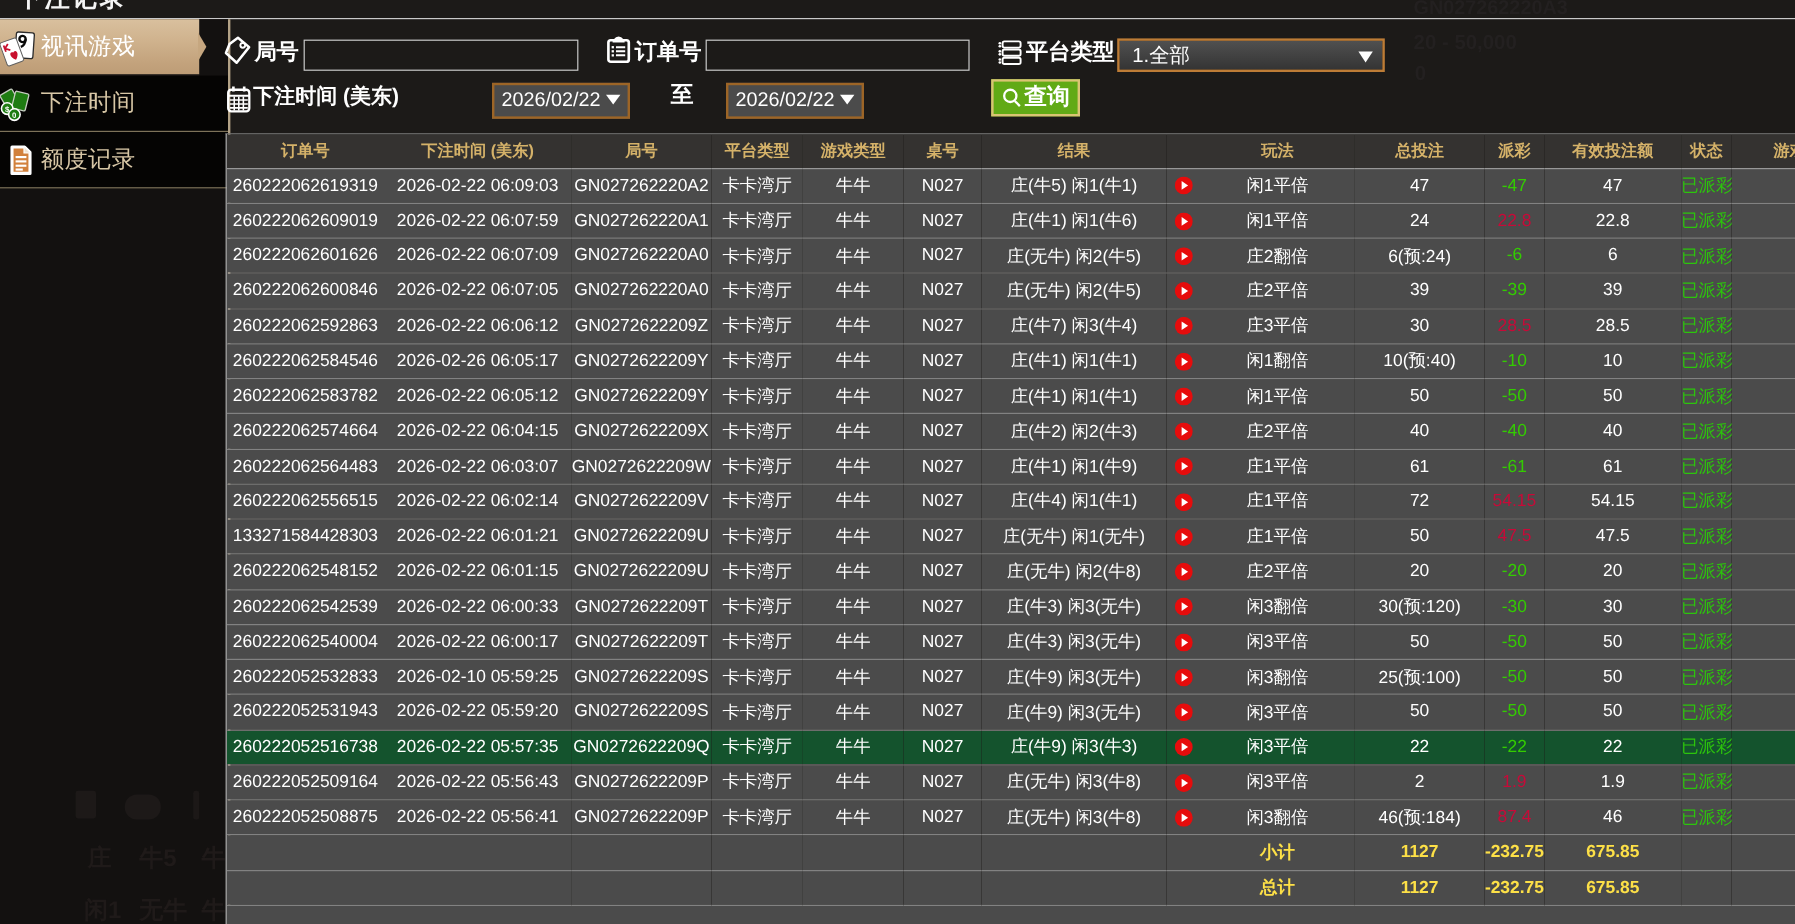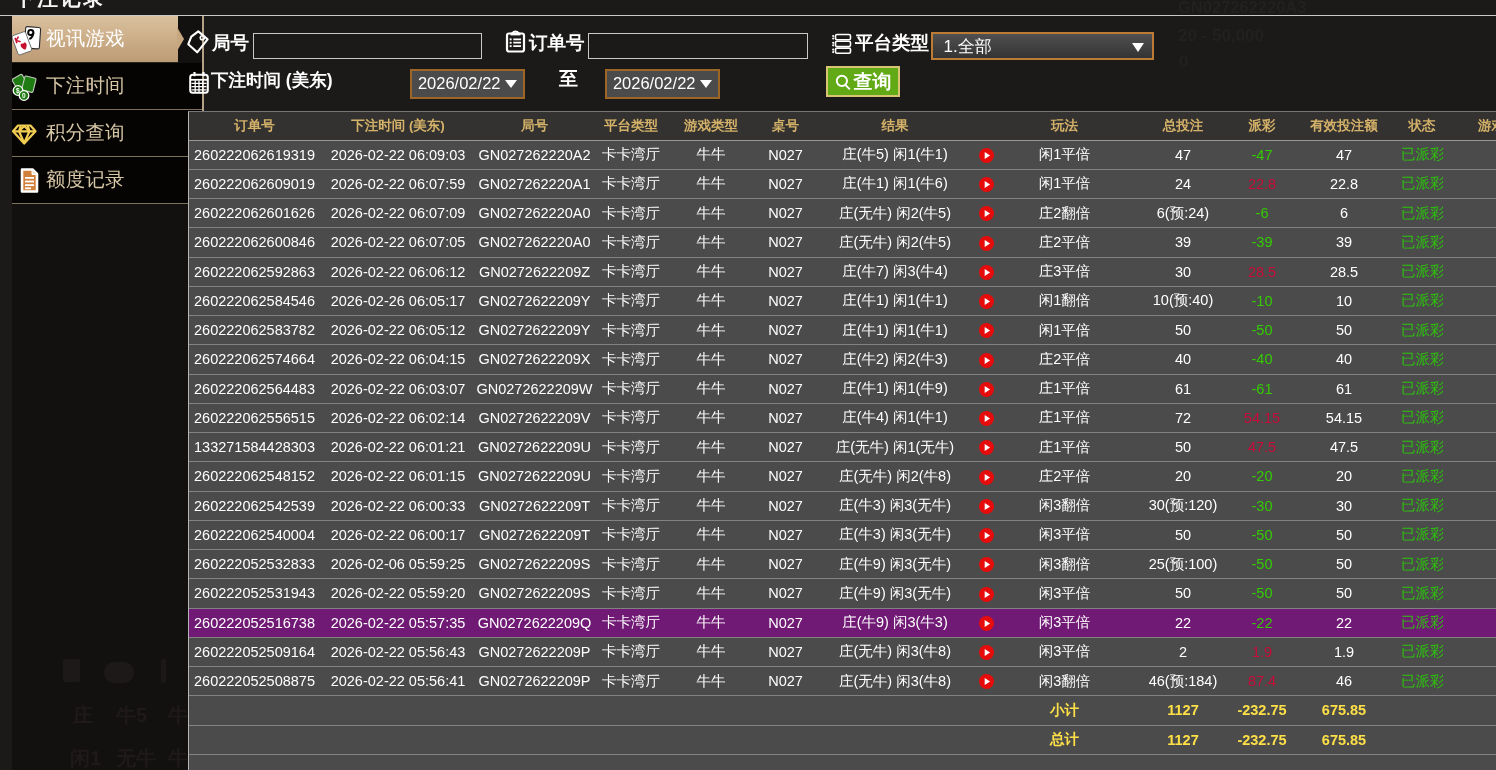--- a/index.html
+++ b/index.html
@@ -2,37 +2,37 @@
 <html><head><meta charset="utf-8">
 <style>
 * { margin:0; padding:0; box-sizing:border-box; }
 html,body { width:1496px; height:770px; overflow:hidden; background:#1c1a18; font-family:"Liberation Sans", sans-serif; }
 #root { position:relative; width:1496px; height:770px; background:#1c1a18; overflow:hidden; opacity:0.999; }
 .faint { position:absolute; color:#232020; font-weight:bold; }
 .faint2 { position:absolute; color:#1f1a19; font-weight:bold; font-size:20px; }
 #topline { position:absolute; left:0; top:15px; width:1496px; height:1px; background:#c9c9c9; }
 #title { position:absolute; left:14px; top:-16px; font-size:21px; font-weight:bold; color:#f5f5f5; letter-spacing:2px; }
 
-#side { position:absolute; left:12px; top:16px; width:192px; height:754px; background:#131110; border-right:2px solid #b3a286; }
+#side { position:absolute; left:0; top:16px; width:192px; height:754px; background:#131110; border-right:2px solid #b3a286; }
 .mi { position:relative; height:46.9px; border-bottom:1px solid #7d7259; background:#050403; display:flex; align-items:center; color:#d8c7a6; font-size:19.5px; letter-spacing:0.2px; }
 .mi .lbl { position:absolute; left:34px; }
 .mi.active { width:166px; background:linear-gradient(180deg,#d9c09e 0%,#cfb28d 40%,#c4a47e 75%,#bd9c76 100%); color:#ffffff; border-bottom-color:#2a2521; }
 .mi.active::after { content:""; position:absolute; left:165px; top:50%; margin-top:-12px; width:0; height:0; border-left:7px solid #c6a780; border-top:12px solid transparent; border-bottom:12px solid transparent; }
 .ic { position:absolute; left:0; width:34px; height:100%; }
 
 .flabel { position:absolute; color:#ffffff; font-size:18.5px; font-weight:bold; }
 .finput { position:absolute; border:1px solid #c9c9c9; background:transparent; height:26px; }
 
 
 #tablewrap { position:absolute; left:188px; top:111px; width:1308px; height:659px; overflow:hidden; border-left:1px solid #b5b5b5; border-top:1px solid #767676; }
 table { border-collapse:collapse; table-layout:fixed; width:1378px; }
 td,th { padding:0; text-align:center; overflow:hidden; white-space:nowrap; }
 thead th { height:28px; background:#343230; color:#d5b269; font-size:13.5px; font-weight:bold; border-bottom:1px solid #989898; }
 tbody td { height:29.25px; background:#4b4b4b; color:#ffffff; font-size:14.5px; border-bottom:1px solid #828282; }
-tr.hl td { background:#701a75; }
+tr.hl td { background:#14532d; }
 td.pg, tr.hl td.pg { color:#33cc00;margin-top:46px; }
 td.pr, tr.hl td.pr { color:#c70a38; }
 td.st, tr.hl td.st { color:#2cc40c; }
 tr.sum td { color:#fde047; font-weight:bold; }
 tr.emp td { height:16px; }
 .pb svg { vertical-align:middle; }
 </style></head>
 <body>
 <div id="root">
   <div class="faint" style="left:1178px;top:-2px;font-size:16.5px;">GN027262220A3</div>
@@ -66,29 +66,20 @@
             </g>
         <circle cx="6" cy="27.5" r="4.8" fill="#1e7c12" stroke="#ffffff" stroke-width="1.3"></circle>
         <text x="6" y="30.3" font-size="6.5" fill="#fff" text-anchor="middle" font-weight="bold" font-family="Liberation Sans">$</text>
         <circle cx="12" cy="32.5" r="4.8" fill="#1e7c12" stroke="#ffffff" stroke-width="1.3"></circle>
         <text x="12" y="35.3" font-size="6.5" fill="#fff" text-anchor="middle" font-weight="bold" font-family="Liberation Sans">0</text>
       </svg></span>
       <span class="lbl">下注时间</span>
     </div>
     <div class="mi">
       <span class="ic"><svg width="34" height="47" viewBox="0 0 34 47">
-        <g fill="none" stroke="#f2cd52" stroke-width="2.2" stroke-linejoin="round">
-          <path d="M6 15.5 L18.5 15.5 L23.5 21.3 L12.2 33.5 L1 21.3 Z"></path>
-          <path d="M1.5 21.3 L23 21.3 M8.7 15.8 L7 21.3 L12.2 33 L17.5 21.3 L15.8 15.8 M12.2 16 L7 21.3 M12.2 16 L17.5 21.3"></path>
-        </g>
-      </svg></span>
-      <span class="lbl">积分查询</span>
-    </div>
-    <div class="mi">
-      <span class="ic"><svg width="34" height="47" viewBox="0 0 34 47">
         <path d="M10 12.5 L20.5 12.5 L25 17 L25 34.5 L10 34.5 Z" fill="#d2813c" stroke="#ffffff" stroke-width="2.6" stroke-linejoin="round"></path>
         <path d="M20 12.5 L20 17.5 L25 17.5" fill="#f0e3d2" stroke="#ffffff" stroke-width="1"></path>
         <rect x="13" y="20" width="9" height="1.8" fill="#fff"></rect>
             <rect x="13" y="23.6" width="9" height="1.8" fill="#fff"></rect>
             <rect x="13" y="27.2" width="9" height="1.8" fill="#fff"></rect>
             <rect x="13" y="30.4" width="6" height="1.8" fill="#fff"></rect>
       </svg></span>
       <span class="lbl">额度记录</span>
     </div>
   </div>
@@ -465,21 +456,21 @@
                 </svg></span></td>
             <td>闲3平倍</td>
             <td>50</td>
             <td class="pg">-50</td>
             <td>50</td>
             <td class="st">已派彩</td>
             <td></td>
           </tr>
 <tr>
             <td>260222052532833</td>
-            <td>2026-02-06 05:59:25</td>
+            <td>2026-02-10 05:59:25</td>
             <td>GN0272622209S</td>
             <td>卡卡湾厅</td>
             <td>牛牛</td>
             <td>N027</td>
             <td>庄(牛9) 闲3(无牛)</td>
             <td><span class="pb"><svg width="15" height="15" viewBox="0 0 15 15">
                   <circle cx="7.5" cy="7.5" r="7.5" fill="#e60c0c"></circle>
                   <path d="M5.7 3.9 L11.1 7.5 L5.7 11.1 Z" fill="#fff"></path>
                 </svg></span></td>
             <td>闲3翻倍</td>

